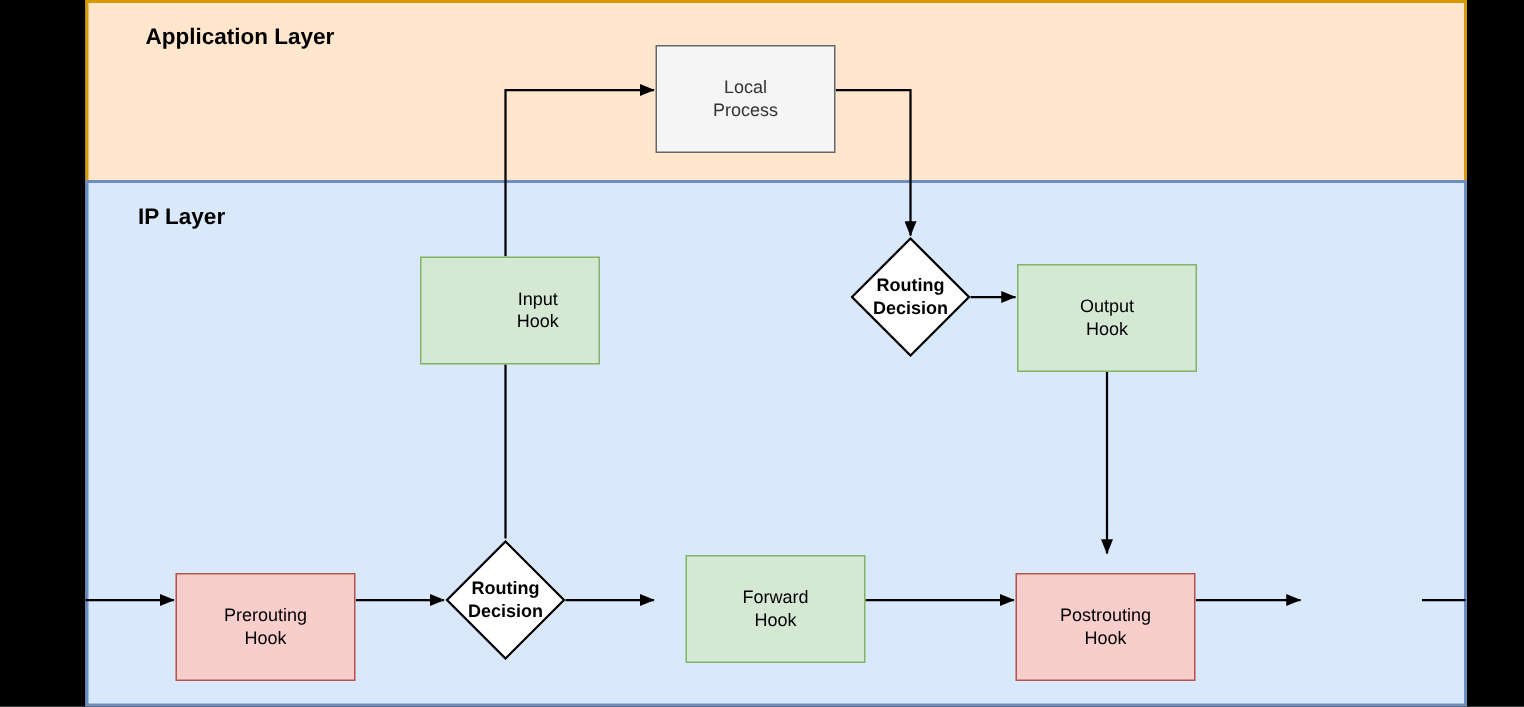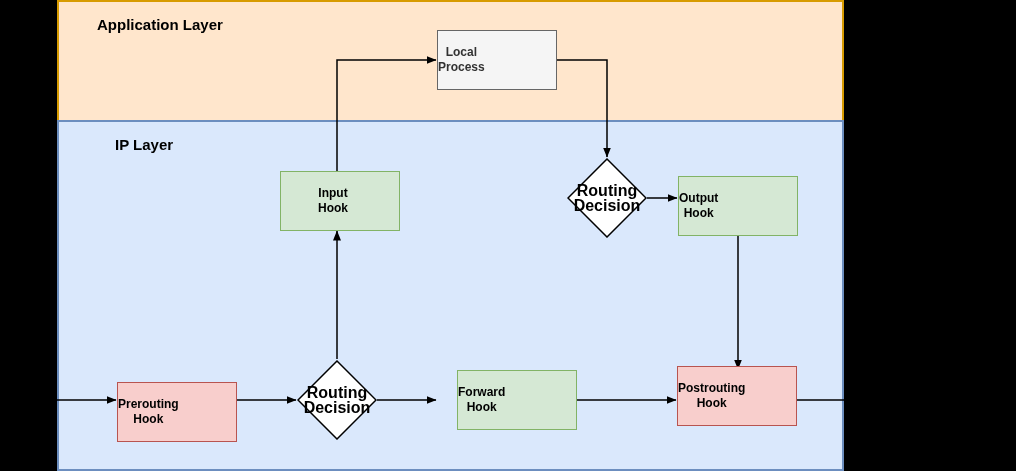--- a/index.html
+++ b/index.html
@@ -7,72 +7,72 @@
     font-family:"Liberation Sans","DejaVu Sans",sans-serif;
     background:#000;
   }
   #canvas{
     position:relative;
     width:1016px;height:471px;
     background:#000;
     overflow:hidden;
   }
   
-  .band{position:absolute;left:57px;width:787px;box-sizing:border-box;}
+  .band{position:absolute;left:57px;width:921px;box-sizing:border-box;}
   .band-application{
     top:0;height:120px;
     background:#FFE6CC;
     border:2px solid #D79B00;
     border-bottom:none;
   }
   .band-ip{
     top:120px;height:351px;
     background:#DAE8FC;
     border:2px solid #6C8EBF;
   }
   .band-label{
     position:absolute;
     font-size:15px;font-weight:bold;color:#000;
     white-space:nowrap;
   }
   .band-application .band-label{left:38px;top:14px;}
-  .band-ip .band-label{left:33px;top:14px;margin-left:23px;}
+  .band-ip .band-label{left:33px;top:14px;}
 
   
   .node{
     position:absolute;
-    width:120px;height:60px;
+    width:120px;height:72px;
     box-sizing:border-box;
-    display:flex;align-items:center;justify-content:flex-start;
+    display:flex;align-items:center;justify-content:center;
     text-align:center;
-    font-size:12px;font-weight:bold;line-height:15px;
+    font-size:12px;font-weight:normal;line-height:15px;
     color:#000;
     white-space:pre-line;
   }
   .node-gray{background:#F5F5F5;border:1.5px solid #666666;color:#333333;}
   .node-green{background:#D5E8D4;border:1.5px solid #82B366;}
   .node-red{background:#F8CECC;border:1.5px solid #B85450;margin-top:12px;}
 
   .node-local-process{left:437px;top:30px;}
   .node-input-hook{left:280px;top:171px;padding-left:37px;}
   .node-output-hook{left:678px;top:176px;}
   .node-prerouting-hook{left:117px;top:370px;}
   .node-forward-hook{left:457px;top:370px;}
-  .node-postrouting-hook{left:677px;top:354px;}
+  .node-postrouting-hook{left:677px;top:370px;}
 
   
   .diamond{
     position:absolute;width:80px;height:80px;
   }
   .diamond svg{position:absolute;left:0;top:0;}
   .diamond-label{
     position:absolute;left:0;top:0;width:80px;height:80px;
     display:flex;align-items:center;justify-content:center;
     text-align:center;
-    font-size:16px;font-weight:bold;line-height:15px;color:#000;
+    font-size:12px;font-weight:bold;line-height:15px;color:#000;
     white-space:pre-line;
   }
   .diamond-routing-top{left:567px;top:158px;}
   .diamond-routing-bottom{left:297px;top:360px;}
   .diamond-bridge{left:868px;top:360px;}
 
   
   #arrow-layer{
     position:absolute;left:0;top:0;
     pointer-events:none;

